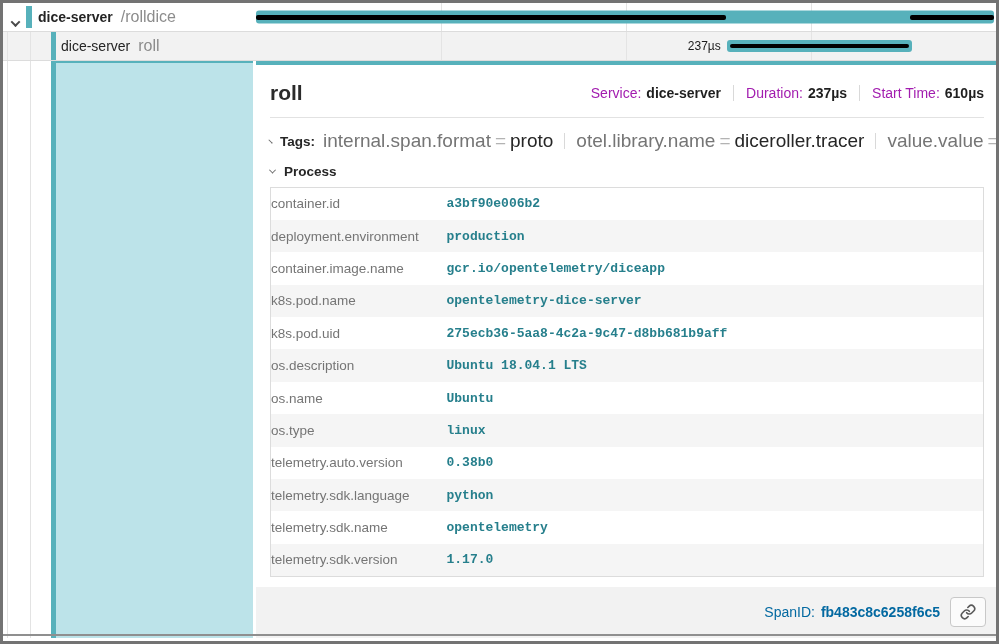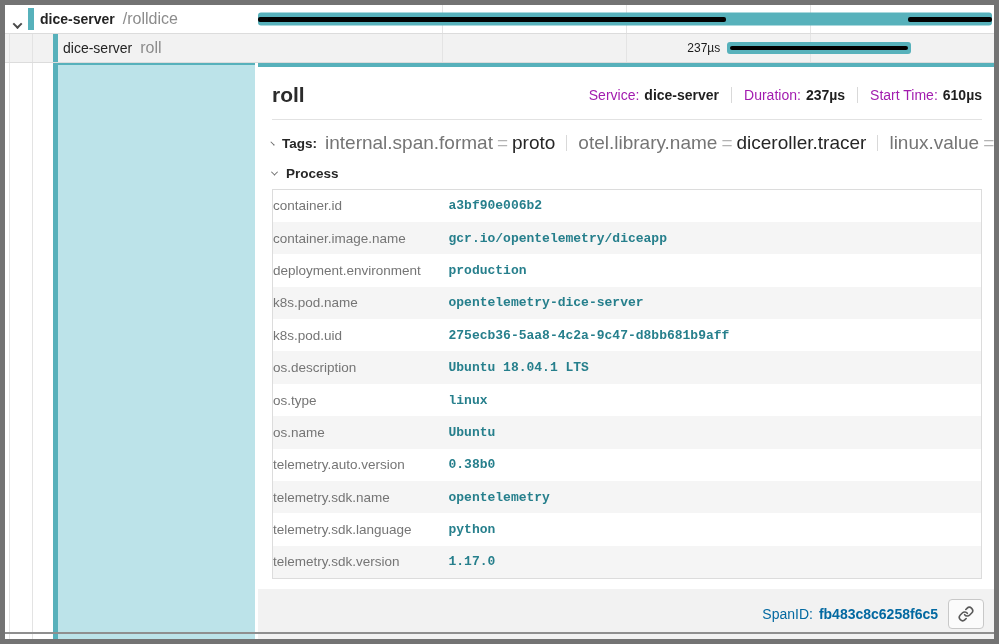--- a/index.html
+++ b/index.html
@@ -4,21 +4,21 @@
 <style>
   :root{
     --accent:#57b1bb;
     --tint:#bce3e9;
     --valcol:#267f8c;
   }
   *{margin:0;padding:0;box-sizing:border-box;}
   body{background:#fff;font-family:"Liberation Sans",sans-serif;}
   .shot{
     position:relative;width:999px;height:644px;
-    border:5px solid #737373;background:#fff;overflow:hidden;
+    border:3px solid #737373;background:#fff;overflow:hidden;
   }
   
   .trow{display:flex;height:29px;border-bottom:1px solid #dcdcdc;position:relative;}
   .trow.selected{background:#f2f2f2;}
   .trow .side{width:253px;flex:0 0 253px;position:relative;display:flex;align-items:center;}
   .trow .tl{flex:1;position:relative;}
   .gridline{position:absolute;top:0;bottom:0;width:1px;background:#e4e4e4;}
   .g25{left:25%;} .g50{left:50%;} .g75{left:75%;}
   .chev{display:inline-block;width:7px;height:7px;border-right:2px solid #4a4a4a;border-bottom:2px solid #4a4a4a;}
   .chev.down{transform:rotate(45deg) translate(-1px,-1px);}
@@ -145,76 +145,76 @@
         <div class="hdivider"></div>
 
         <div class="secrow">
           <i class="chev right small"></i>
           <span class="seclabel">Tags:</span>
           <span class="tags-list">
               <span class="tag-item"><span class="tk">internal.span.format</span><span class="teq">=</span><span class="tv">proto</span></span>
               <i class="tsep"></i>
               <span class="tag-item"><span class="tk">otel.library.name</span><span class="teq">=</span><span class="tv">diceroller.tracer</span></span>
               <i class="tsep"></i>
-              <span class="tag-item"><span class="tk">linux.value</span><span class="teq">=</span><span class="tv">5</span></span>
+              <span class="tag-item"><span class="tk">value.value</span><span class="teq">=</span><span class="tv">5</span></span>
               <i class="tsep"></i>
               <span class="tag-item"><span class="tk">span.kind</span><span class="teq">=</span><span class="tv">internal</span></span>
             </span>
         </div>
 
         <div class="secrow">
           <i class="chev down small"></i>
           <span class="seclabel">Process</span>
         </div>
 
         <table class="ptable">
           <tbody>
               <tr>
                 <td class="k">container.id</td>
                 <td class="v">a3bf90e006b2</td>
               </tr>
               <tr>
+                <td class="k">deployment.environment</td>
+                <td class="v">production</td>
+              </tr>
+              <tr>
                 <td class="k">container.image.name</td>
                 <td class="v">gcr.io/opentelemetry/diceapp</td>
               </tr>
               <tr>
-                <td class="k">deployment.environment</td>
-                <td class="v">production</td>
-              </tr>
-              <tr>
                 <td class="k">k8s.pod.name</td>
                 <td class="v">opentelemetry-dice-server</td>
               </tr>
               <tr>
                 <td class="k">k8s.pod.uid</td>
                 <td class="v">275ecb36-5aa8-4c2a-9c47-d8bb681b9aff</td>
               </tr>
               <tr>
                 <td class="k">os.description</td>
                 <td class="v">Ubuntu 18.04.1 LTS</td>
               </tr>
               <tr>
+                <td class="k">os.name</td>
+                <td class="v">Ubuntu</td>
+              </tr>
+              <tr>
                 <td class="k">os.type</td>
                 <td class="v">linux</td>
               </tr>
               <tr>
-                <td class="k">os.name</td>
-                <td class="v">Ubuntu</td>
-              </tr>
-              <tr>
                 <td class="k">telemetry.auto.version</td>
                 <td class="v">0.38b0</td>
               </tr>
               <tr>
+                <td class="k">telemetry.sdk.language</td>
+                <td class="v">python</td>
+              </tr>
+              <tr>
                 <td class="k">telemetry.sdk.name</td>
                 <td class="v">opentelemetry</td>
-              </tr>
-              <tr>
-                <td class="k">telemetry.sdk.language</td>
-                <td class="v">python</td>
               </tr>
               <tr>
                 <td class="k">telemetry.sdk.version</td>
                 <td class="v">1.17.0</td>
               </tr>
             </tbody>
         </table>
       </div>
 
       <div class="dfooter">

